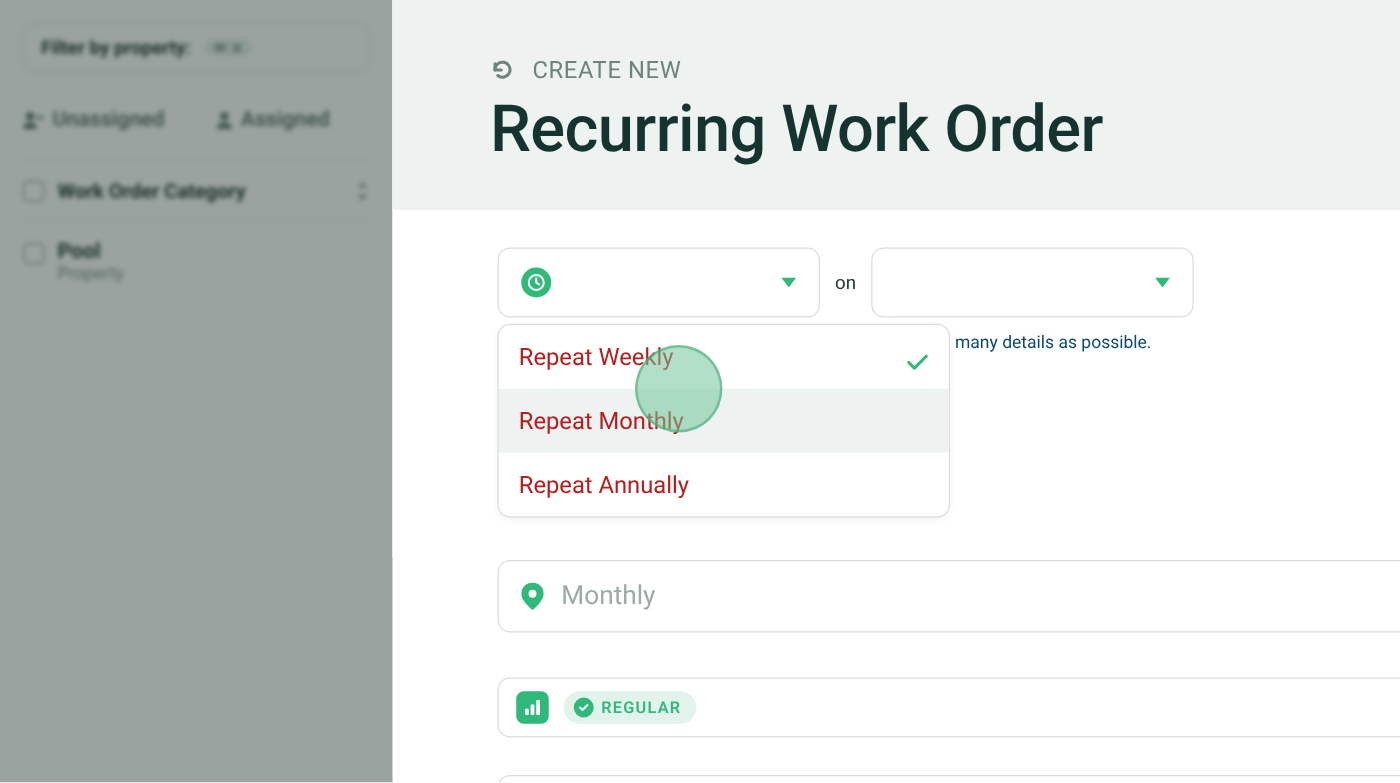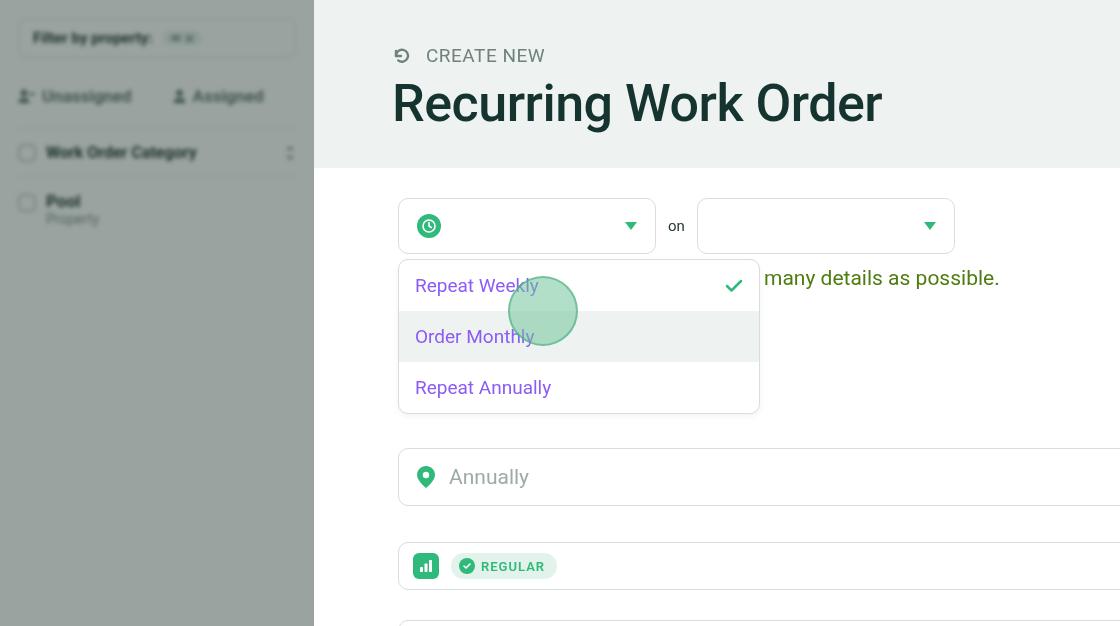--- a/index.html
+++ b/index.html
@@ -153,34 +153,34 @@
     background: #fff;
     border: 1px solid #d8dedc;
     border-radius: 10px;
     box-shadow: 0 2px 6px rgba(0,0,0,0.05);
     overflow: hidden;
     z-index: 20;
   }
   .dd-item {
     padding: 14px 16px;
     font-size: 19px;
-    color: #8b5cf6;
-    display: flex;
-    align-items: center;
+    color: #b91c1c;
+    display: flex;
+    align-items: flex-end;
   }
   .dd-item.selected {}
   .dd-item.highlight { background: #eef3f1; }
   .dd-check { margin-left: auto; color: #2fb97a; }
 
   .details-hint {
     position: absolute;
     left: 450px;
     top: 98px;
-    font-size: 21px;
-    color: #4d7c0f;
+    font-size: 14px;
+    color: #0c4a6e;
     white-space: nowrap;
   }
 
   .field {
     border: 1px solid #d8dedc;
     border-radius: 10px;
     height: 58px;
     width: 805px;
     display: flex;
     align-items: center;
@@ -341,21 +341,21 @@
         <div class="dropdown">
           <div class="dd-item selected">
             <span>Repeat Weekly</span>
             <span class="dd-check">
               <svg width="18" height="14" viewBox="0 0 18 14">
                   <path d="M2 7 L6.5 11.5 L16 2" stroke="#2fb97a" stroke-width="2.5" fill="none" stroke-linecap="round" stroke-linejoin="round"></path>
                 </svg>
             </span>
           </div>
           <div class="dd-item highlight">
-            <span>Order Monthly</span>
+            <span>Repeat Monthly</span>
           </div>
           <div class="dd-item">
             <span>Repeat Annually</span>
           </div>
         </div>
       </div>
 
       <span class="on-label">on</span>
 
       <div class="select day">
@@ -369,21 +369,21 @@
 
     <div class="details-hint">many details as possible.</div>
 
     <div class="field property">
       <span>
         <svg width="18" height="22" viewBox="0 0 18 22">
             <path d="M9 0 C4 0 0 4 0 9 C0 15 9 22 9 22 C9 22 18 15 18 9 C18 4 14 0 9 0 Z" fill="#2fb97a"></path>
             <circle cx="9" cy="9" r="3.2" fill="#fff"></circle>
           </svg>
       </span>
-      <span class="property-label">Annually</span>
+      <span class="property-label">Monthly</span>
     </div>
 
     <div class="priority-box">
       <span class="priority-icon">
         <svg width="14" height="14" viewBox="0 0 14 14">
           <rect x="1" y="8" width="3" height="5" fill="#fff" rx="0.8"></rect>
           <rect x="5.5" y="4.5" width="3" height="8.5" fill="#fff" rx="0.8"></rect>
           <rect x="10" y="1" width="3" height="12" fill="#fff" rx="0.8"></rect>
         </svg>
       </span>

